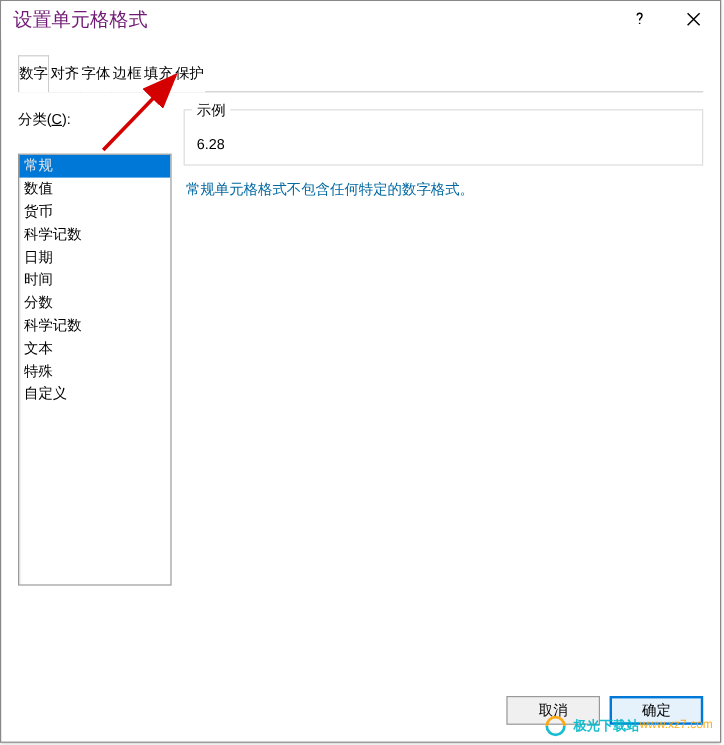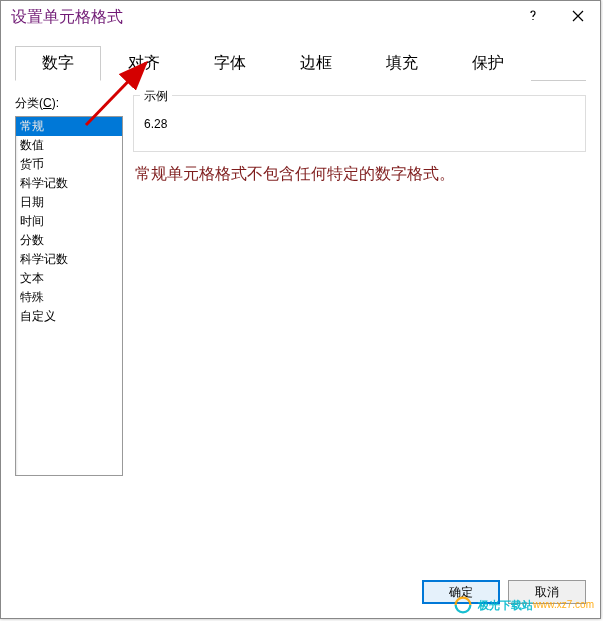--- a/index.html
+++ b/index.html
@@ -56,43 +56,44 @@
       padding: 12px 14px 14px 14px;
       position: relative;
       height: calc(100% - 32px);
     }
     .tabs {
       display: flex;
       border-bottom: 1px solid #ccc;
       position: relative;
     }
     .tab {
-      padding: 6px 26px;
+      padding: 6px 0;
       border: 1px solid transparent;
       border-bottom: none;
       cursor: pointer;
-      font-size: 16px;
+      font-size: 12px;
       position: relative;
       top: 1px;
       background: #fff;
     }
     .tab.active {
       border-color: #ccc;
       border-bottom: 1px solid #fff;
     }
     .tab-content {
       padding-top: 14px;
       display: flex;
       gap: 10px;
       height: 470px;
     }
     .left-col {
-      width: 108px;
+      width: 128px;
       display: flex;
       flex-direction: column;
+      gap: 16px;
     }
     .category-label {
       font-size: 12px;
       margin-bottom: 4px;
     }
     .category-label u {
       text-decoration: underline;
     }
     .category-list {
       border: 1px solid #999;
@@ -110,40 +111,40 @@
     .category-item.selected {
       background: #0078d7;
       color: #e5e5e5;
     }
     .right-col {
       flex: 1;
       padding-top: 0;
     }
     .example-box {
       border: 1px solid #ddd;
-      padding-bottom: 20px;
+      padding-bottom: 10px;
       margin-bottom: 12px;
       position: relative;
     }
     .example-label {
       font-size: 12px;
       background: #fff;
       position: relative;
       top: -8px;
       left: 6px;
       display: inline-block;
       padding: 0 4px;
     }
     .example-value {
       font-size: 12px;
       padding: 4px 10px 0 10px;
     }
     .description {
-      font-size: 16px;
-      color: #7f1d1d;
+      font-size: 12px;
+      color: #0369a1;
       padding-left: 2px;
     }
     .dialog-footer {
       position: absolute;
       bottom: 14px;
       right: 14px;
       display: flex;
       gap: 8px;
     }
     .btn {
@@ -250,22 +251,22 @@
       <div class="right-col">
         <div class="example-box">
           <span class="example-label">示例</span>
           <div class="example-value">6.28</div>
         </div>
         <div class="description">常规单元格格式不包含任何特定的数字格式。</div>
       </div>
     </div>
 
     <div class="dialog-footer">
+      <div class="btn">取消</div>
       <div class="btn primary">确定</div>
-      <div class="btn">取消</div>
     </div>
   </div>
 
   <svg class="arrow-overlay" width="120" height="90">
     <defs>
       <marker id="arrowhead" markerWidth="10" markerHeight="8" refX="9" refY="4" orient="auto">
         <polygon points="0 0, 10 4, 0 8" fill="#d40000"></polygon>
       </marker>
     </defs>
     <line x1="15" y1="80" x2="75" y2="18" stroke="#d40000" stroke-width="3" marker-end="url(#arrowhead)"></line>

